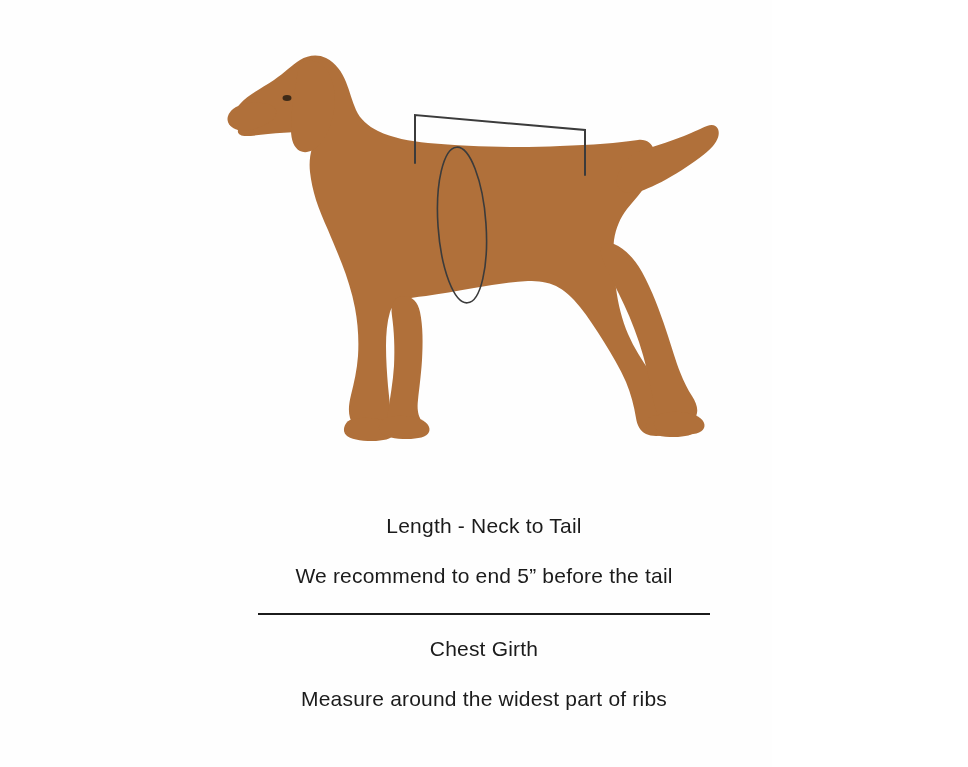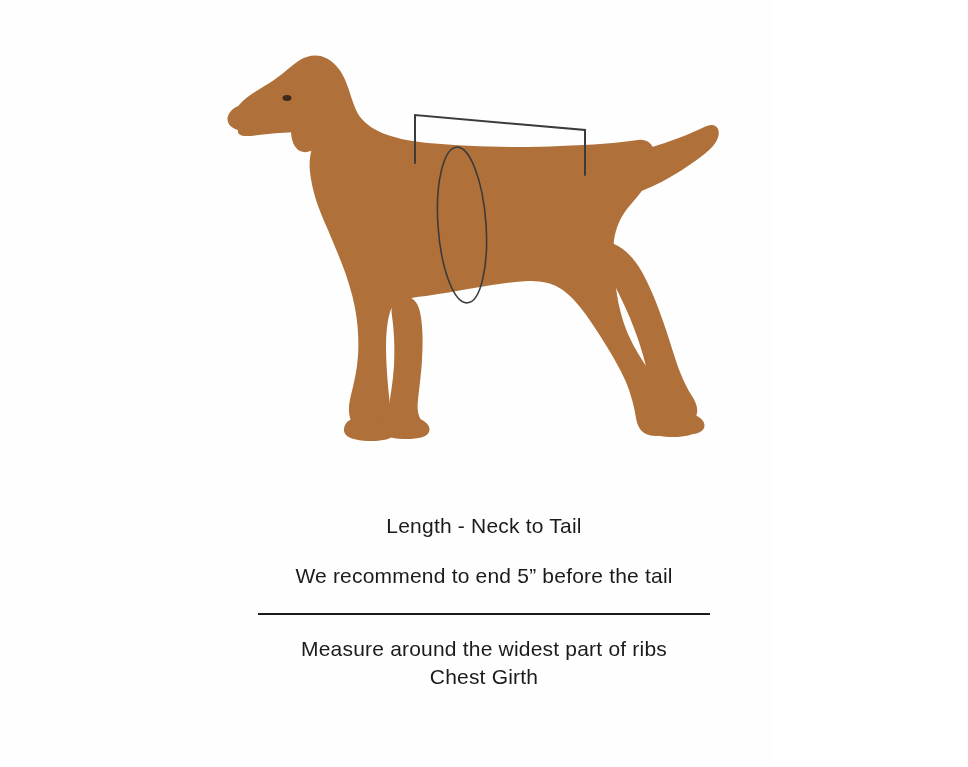--- a/index.html
+++ b/index.html
@@ -203,17 +203,17 @@
       <g stroke="#3b3b3b" stroke-width="1.6" fill="none">
         <ellipse cx="462" cy="225" rx="24" ry="78" transform="rotate(-4 462 225)"></ellipse>
       </g>
     </svg>
   </div>
 
   <div class="legend">
     <div class="legend-line title">Length - Neck to Tail</div>
     <div class="legend-line sub">We recommend to end 5”  before the tail</div>
     <div class="divider"></div>
+    <div class="legend-line title2">Chest Girth</div>
     <div class="legend-line sub2">Measure around the widest part of ribs</div>
-    <div class="legend-line title2">Chest Girth</div>
   </div>
 
 </div>
 
 </body></html>

